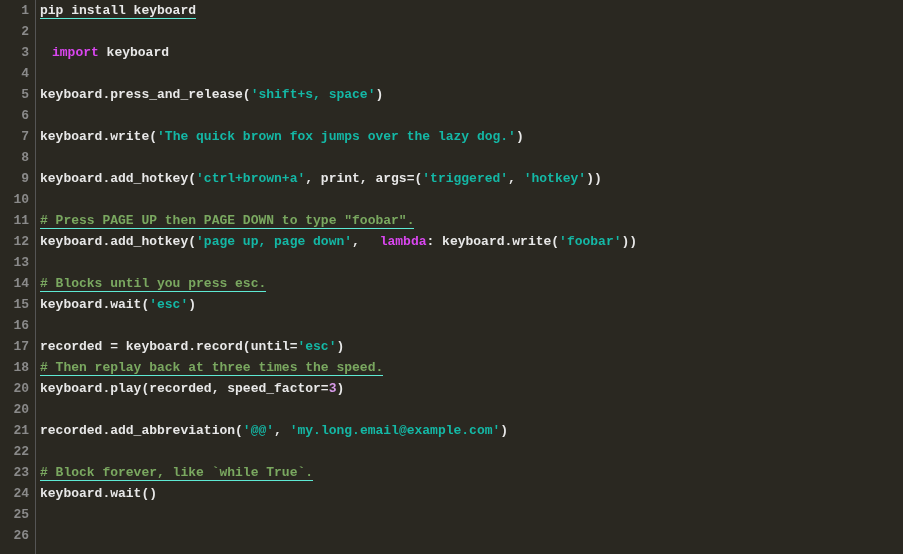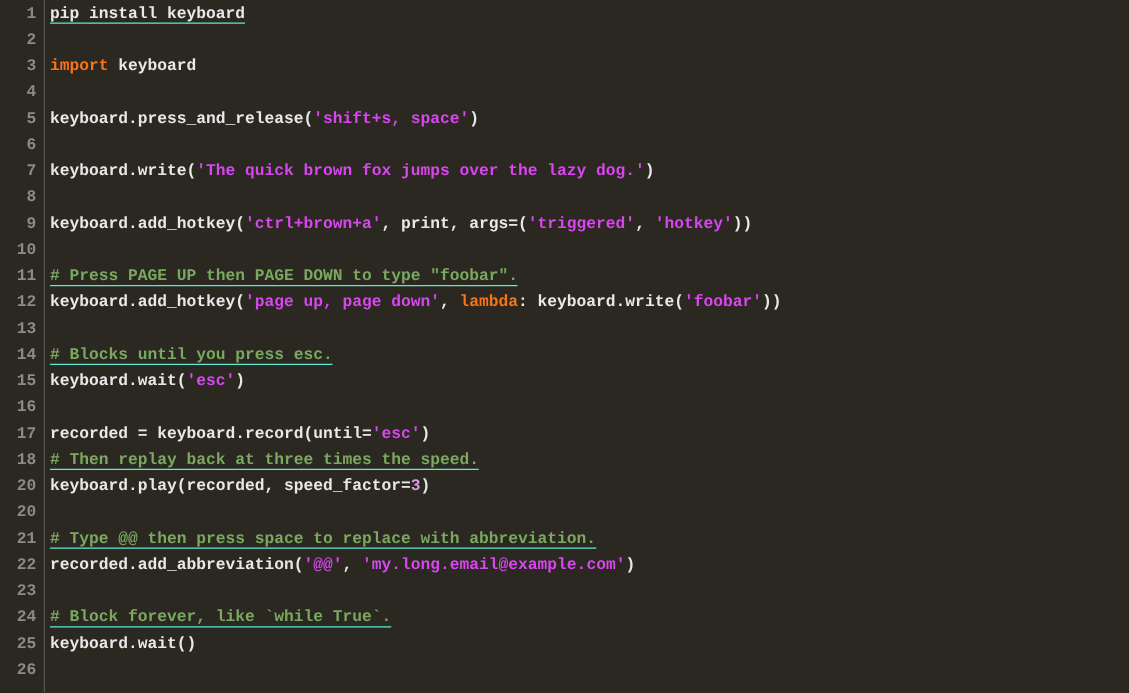--- a/index.html
+++ b/index.html
@@ -27,23 +27,23 @@
     border-right: 1px solid #555;
     user-select: none;
     flex-shrink: 0;
   }
   .gutter div { height: 21px; }
   .code {
     padding-left: 4px;
     flex: 1;
   }
   .line { height: 21px; white-space: pre; }
-  .kw { color: #f97316; }
+  .kw { color: #d946ef; margin-left: 12px; }
   .plain { color: #e8e8e8; }
-  .str { color: #d946ef; }
+  .str { color: #14b8a6; }
   .num { color: #d69ae8; }
   .comment { color: #7aa860; }
   .red-under {
     border-bottom: 1px solid #5eead4;
     padding-bottom: 0px;
   }
 </style>
 </head>
 <body>
 
@@ -90,19 +90,18 @@
       <div class="line"><span class="comment red-under"># Press PAGE UP then PAGE DOWN to type "foobar".</span></div>
       <div class="line"><span class="plain">keyboard.add_hotkey(</span><span class="str">'page up, page down'</span><span class="plain">, </span><span class="kw">lambda</span><span class="plain">: keyboard.write(</span><span class="str">'foobar'</span><span class="plain">))</span></div>
       <div class="line"></div>
       <div class="line"><span class="comment red-under"># Blocks until you press esc.</span></div>
       <div class="line"><span class="plain">keyboard.wait(</span><span class="str">'esc'</span><span class="plain">)</span></div>
       <div class="line"></div>
       <div class="line"><span class="plain">recorded = keyboard.record(until=</span><span class="str">'esc'</span><span class="plain">)</span></div>
       <div class="line"><span class="comment red-under"># Then replay back at three times the speed.</span></div>
       <div class="line"><span class="plain">keyboard.play(recorded, speed_factor=</span><span class="num">3</span><span class="plain">)</span></div>
       <div class="line"></div>
-      <div class="line"><span class="comment red-under"># Type @@ then press space to replace with abbreviation.</span></div>
       <div class="line"><span class="plain">recorded.add_abbreviation(</span><span class="str">'@@'</span><span class="plain">, </span><span class="str">'my.long.email@example.com'</span><span class="plain">)</span></div>
       <div class="line"></div>
       <div class="line"><span class="comment red-under"># Block forever, like `while True`.</span></div>
       <div class="line"><span class="plain">keyboard.wait()</span></div>
     </div>
 </div>
 
 </body></html>

